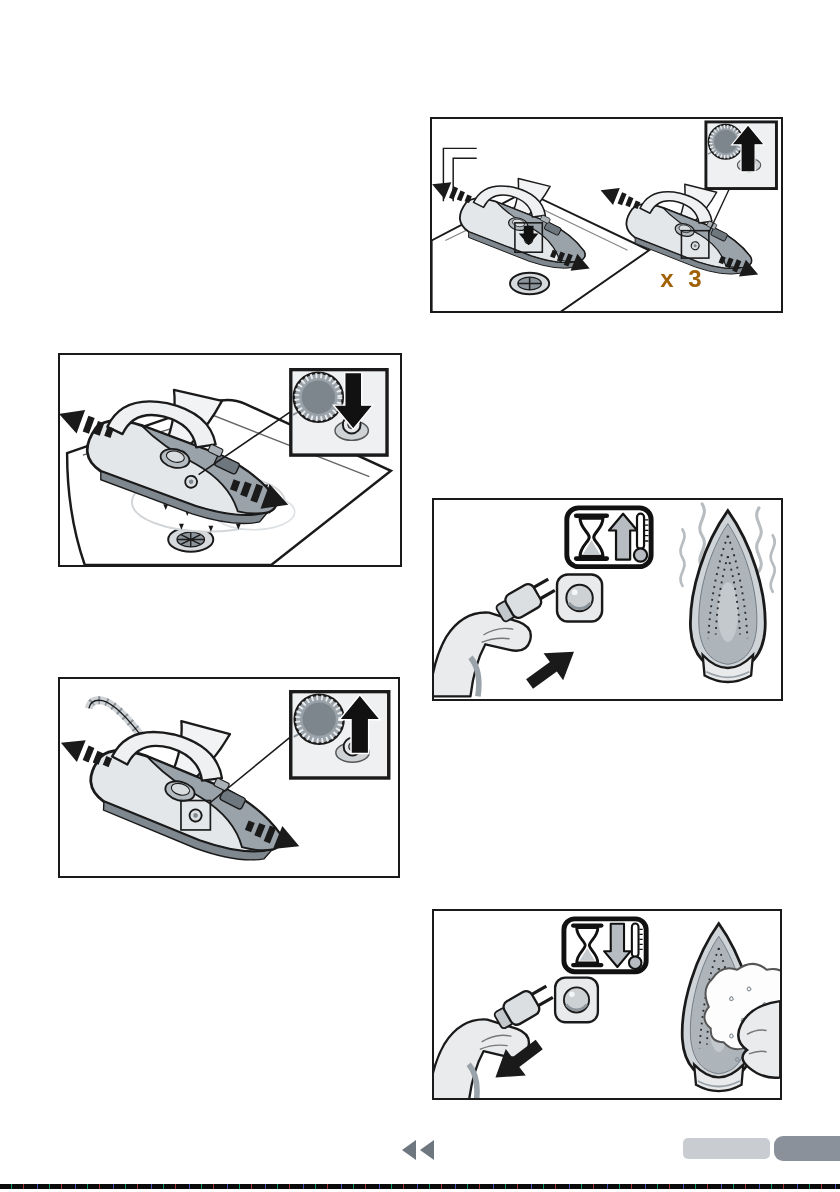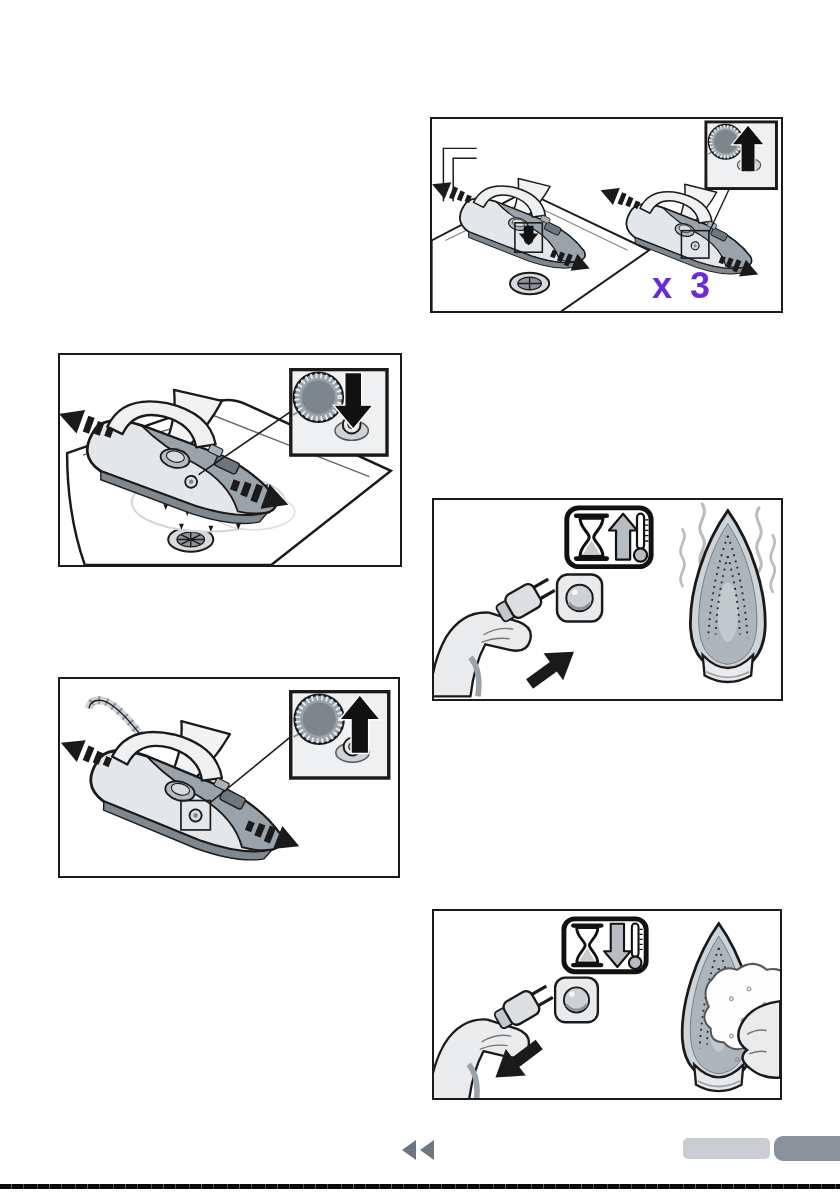--- a/index.html
+++ b/index.html
@@ -1,21 +1,21 @@
 <!DOCTYPE html>
 <html><head>
 <meta charset="utf-8">
 <style>
   html,body{margin:0;padding:0;background:#fff;}
   #page{position:relative;width:840px;height:1192px;background:#ffffff;overflow:hidden;
         font-family:"Liberation Sans", sans-serif;}
   .panel{position:absolute;background:#fff;border:2px solid #1a1a1a;box-sizing:border-box;overflow:hidden;}
   .panel svg{display:block;width:100%;height:100%;}
   #repeat-label{position:absolute;left:196px;top:146px;width:110px;text-align:center;
-        font-weight:700;font-size:36px;letter-spacing:4px;color:#6d28d9;}
+        font-weight:700;font-size:24px;letter-spacing:4px;color:#a16207;}
   #footer-back{position:absolute;left:402px;top:1140px;width:36px;height:20px;}
   #pager-light{position:absolute;left:683px;top:1138px;width:87px;height:21px;border-radius:5px;background:#c9cdd1;}
   #pager-dark{position:absolute;left:774px;top:1136px;width:66px;height:25px;border-radius:9px 0 0 9px;background:#8a919b;}
   #page-edge{position:absolute;left:0;top:1184px;width:840px;height:5px;background-color:#0a0a0a;
         background-image:repeating-linear-gradient(90deg, transparent 0 11px, rgba(0,200,120,.75) 11px 12px,
         transparent 12px 23px, rgba(230,70,70,.7) 23px 24px, transparent 24px 37px, rgba(90,100,235,.75) 37px 38px);}
 </style>
 </head>
 <body>
 

